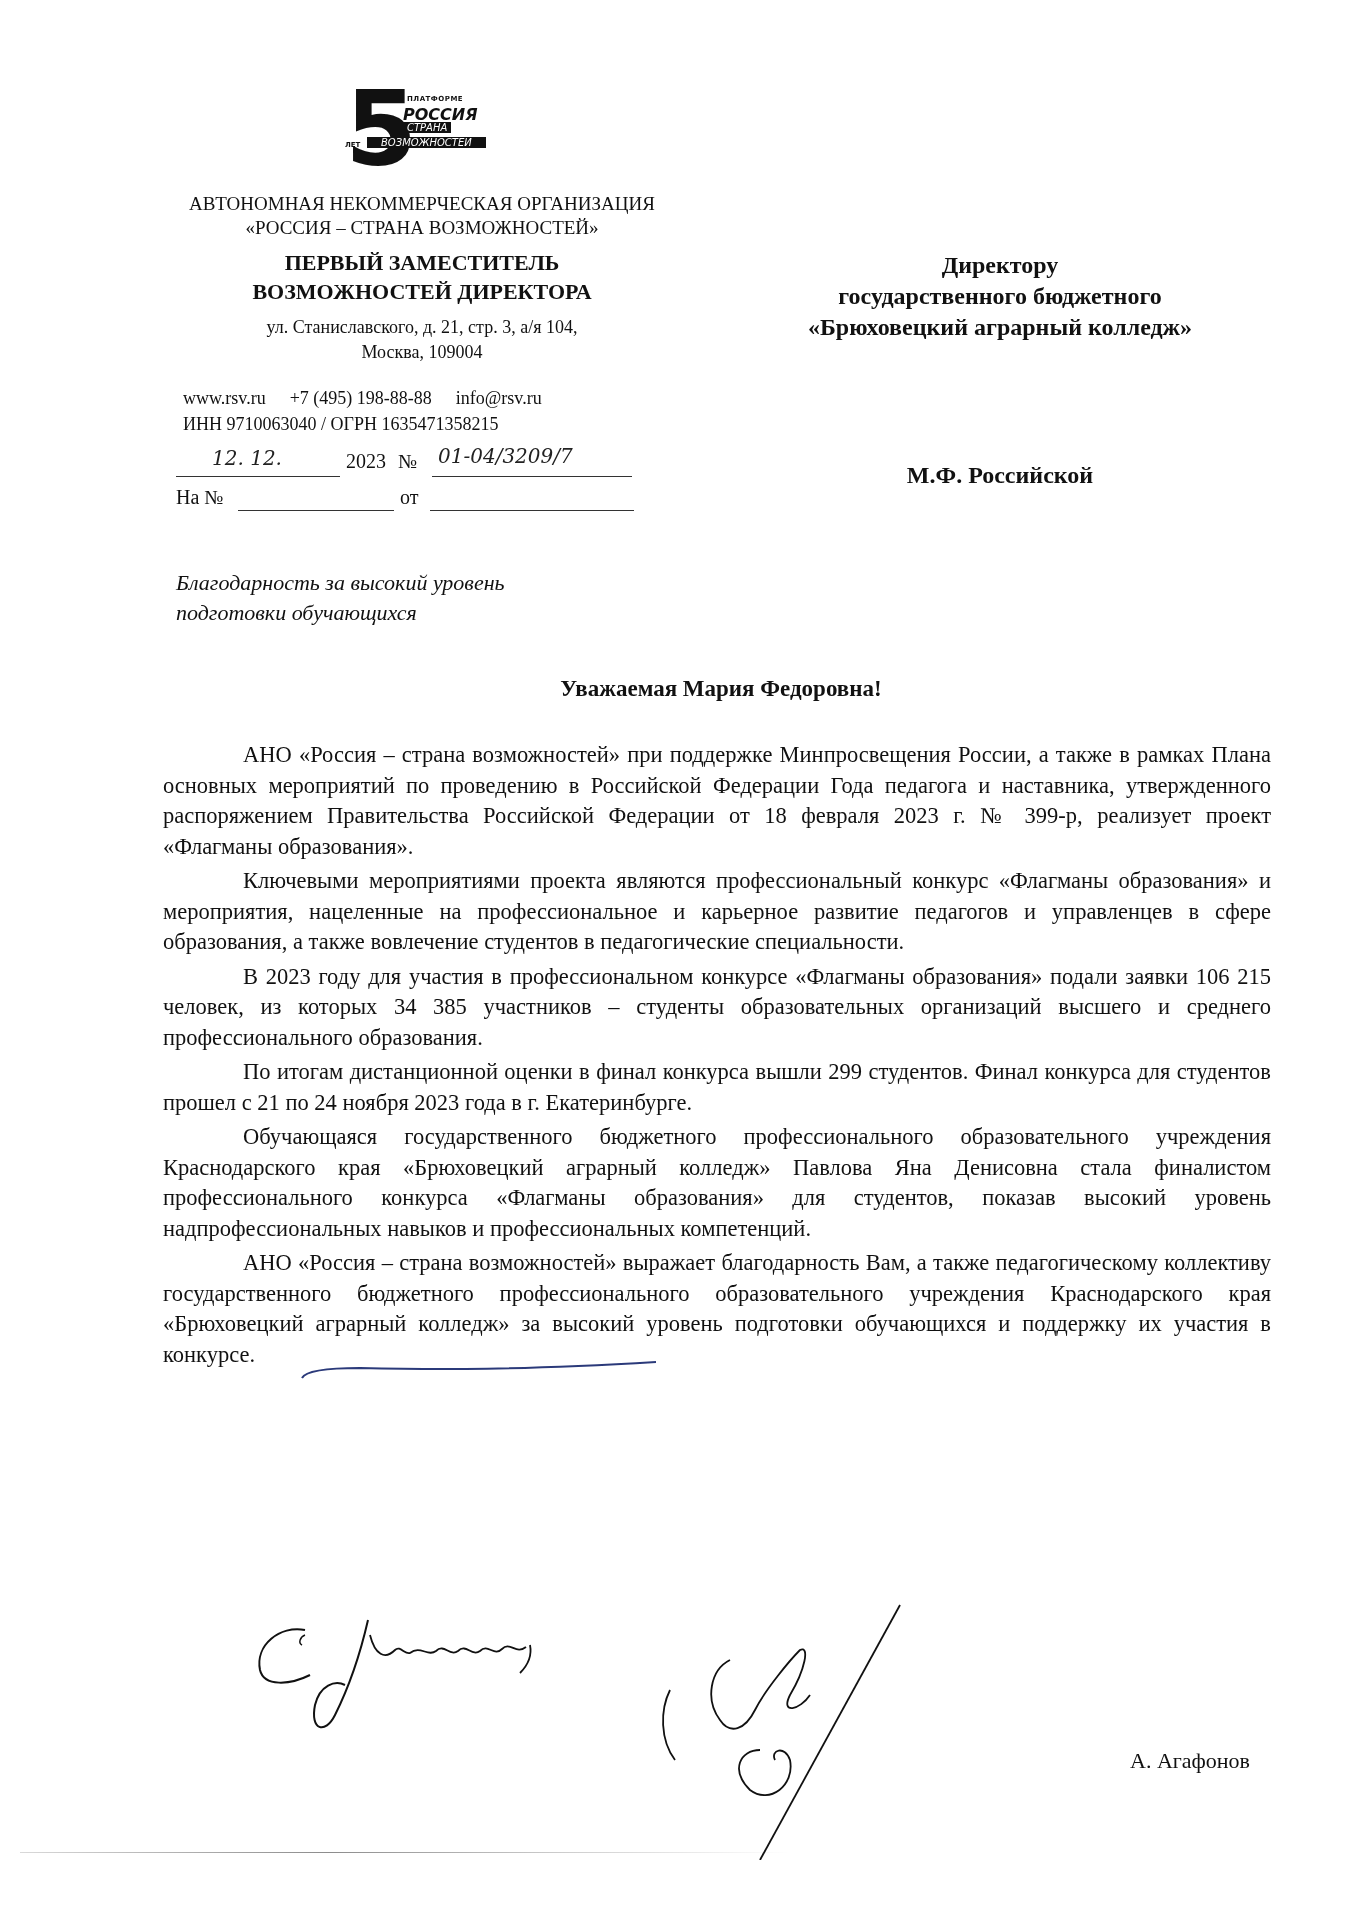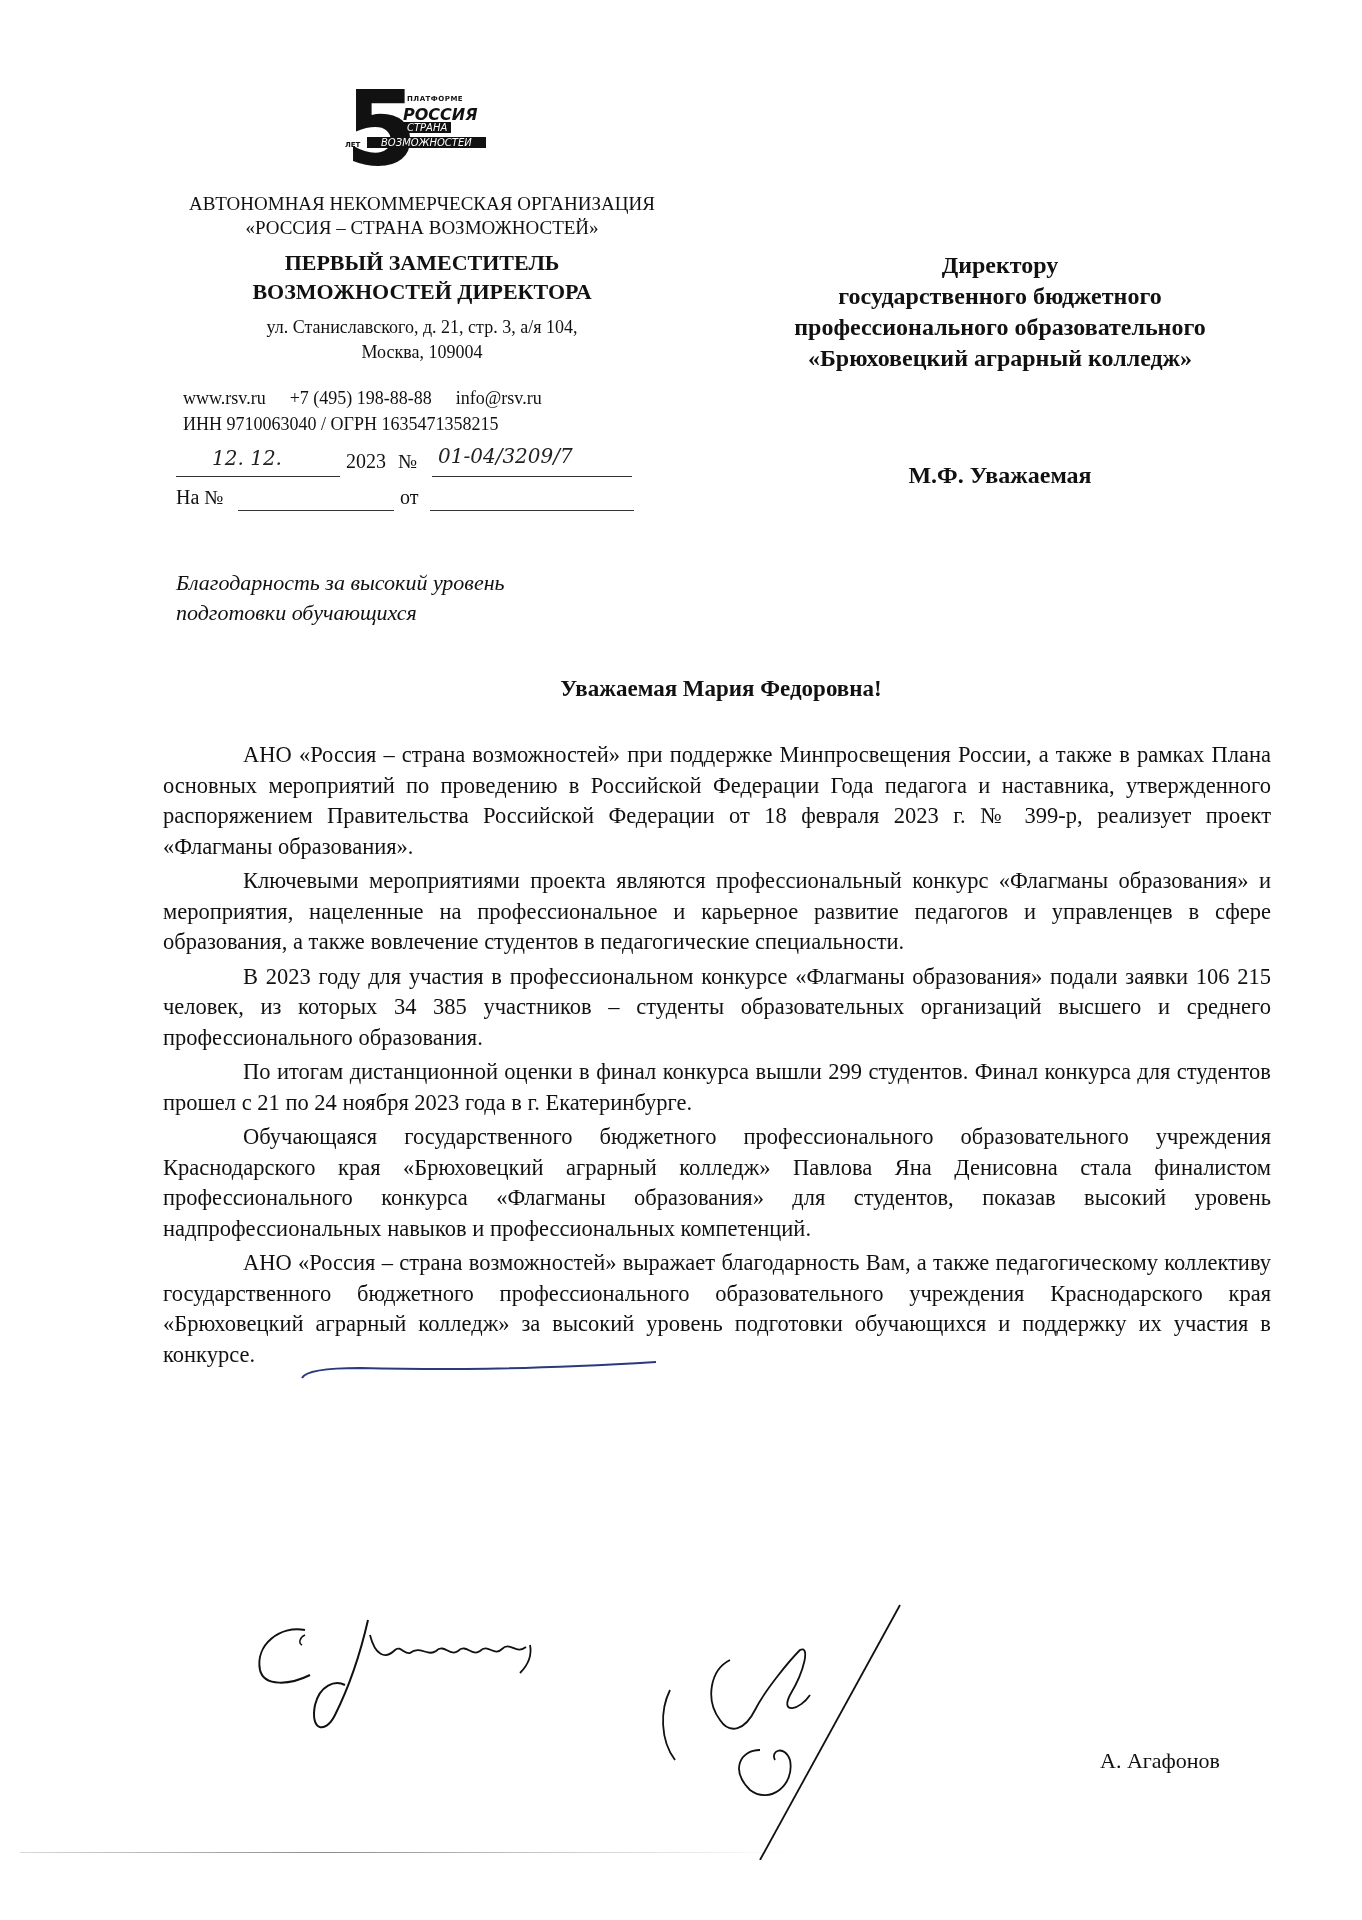--- a/index.html
+++ b/index.html
@@ -39,21 +39,21 @@
   
   .salutation { left: 176px; top: 676px; width: 1090px; text-align: center; font-size: 23px; font-weight: bold; }
 
   
   .body-text { left: 163px; top: 740px; width: 1108px; font-size: 22.5px; line-height: 30.5px; text-align: justify; }
   .body-text p { margin: 0 0 4px 0; text-indent: 80px; }
 
   
   .closing { left: 250px; top: 1615px; width: 460px; height: 150px; }
   .signature { left: 650px; top: 1600px; width: 260px; height: 260px; }
-  .signer { left: 1100px; top: 1748px; width: 180px; text-align: left; font-size: 22px; }
+  .signer { left: 1100px; top: 1748px; width: 180px; text-align: center; font-size: 22px; }
 
   .scanline { left: 20px; top: 1852px; width: 770px; height: 1px; background: linear-gradient(90deg, rgba(0,0,0,0.15), rgba(0,0,0,0.45) 40%, rgba(0,0,0,0.2) 70%, rgba(0,0,0,0)); }
 </style>
 </head>
 <body>
 
 <div class="abs logo">
   <div class="five">5</div>
   <div class="plat">ПЛАТФОРМЕ</div>
   <div class="ros">РОССИЯ</div>
@@ -92,24 +92,23 @@
 <div class="abs reply serif">
   <span class="abs" style="left:0; top:2px;">На №</span>
   <div class="uline" style="left:62px; top:26px; width:156px;"></div>
   <span class="abs" style="left:224px; top:2px;text-align:center;">от</span>
   <div class="uline" style="left:254px; top:26px; width:204px;"></div>
 </div>
 
 <div class="abs addressee serif">
   <div>Директору</div>
   <div>государственного бюджетного</div>
-  <div>профессионального образовательного</div>
   <div>«Брюховецкий аграрный колледж»</div>
 </div>
-<div class="abs addressee-name serif">М.Ф. Уважаемая</div>
+<div class="abs addressee-name serif">М.Ф. Российской</div>
 
 <div class="abs subject serif">
   <div>Благодарность за высокий уровень</div>
   <div>подготовки обучающихся</div>
 </div>
 
 <div class="abs salutation serif">Уважаемая Мария Федоровна!</div>
 
 <div class="abs body-text serif">
   <p>АНО «Россия – страна возможностей» при поддержке Минпросвещения России, а также в рамках Плана основных мероприятий по проведению в Российской Федерации Года педагога и наставника, утвержденного распоряжением Правительства Российской Федерации от 18 февраля 2023 г. № 399-р, реализует проект «Флагманы образования».</p>

